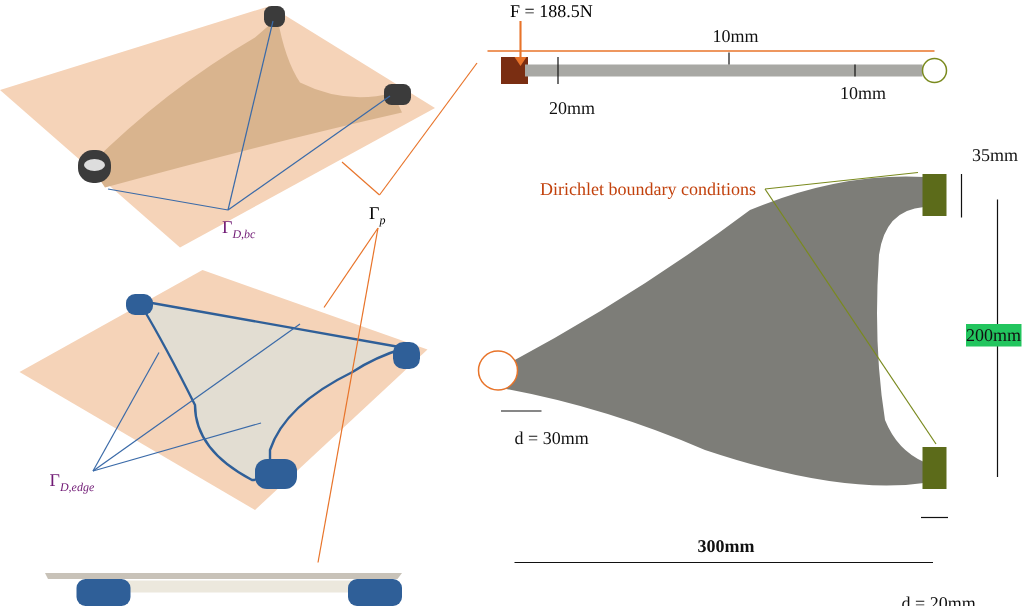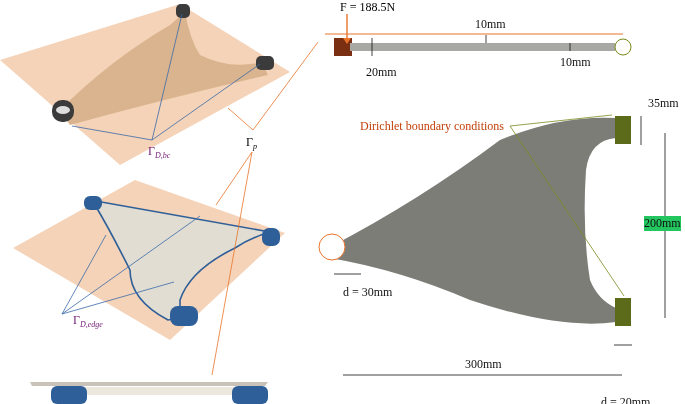--- a/index.html
+++ b/index.html
@@ -65,23 +65,23 @@
 
   <line x1="641" y1="116" x2="641" y2="145" stroke="#111" stroke-width="0.8"></line>
   <line x1="665" y1="133" x2="665" y2="318" stroke="#111" stroke-width="0.8"></line>
   <line x1="334" y1="274" x2="361" y2="274" stroke="#111" stroke-width="0.8"></line>
   <line x1="614" y1="345" x2="632" y2="345" stroke="#111" stroke-width="0.8"></line>
   <line x1="343" y1="375" x2="622" y2="375" stroke="#111" stroke-width="0.8"></line>
 </svg>
 
 <div class="lbl blue" style="left:148px;top:144px;"><span>Γ</span><sub><i>D,bc</i></sub></div>
 <div class="lbl orange" style="left:246px;top:135px;"><span>Γ</span><sub><i>p</i></sub></div>
-<div class="lbl blue" style="left:33px;top:313px;margin-left:40px;"><span>Γ</span><sub><i>D,edge</i></sub></div>
+<div class="lbl blue" style="left:33px;top:313px;"><span>Γ</span><sub><i>D,edge</i></sub></div>
 <div class="lbl orange" style="left:340px;top:0px;">F = 188.5N</div>
 <div class="lbl" style="left:475px;top:17px;">10mm</div>
 <div class="lbl" style="left:366px;top:65px;">20mm</div>
 <div class="lbl" style="left:560px;top:55px;">10mm</div>
 <div class="lbl green" style="left:360px;top:119px;">Dirichlet boundary conditions</div>
 <div class="lbl" style="left:648px;top:96px;">35mm</div>
 <div class="lbl" style="left:620px;top:216px;background:#22c55e;margin-left:24px;">200mm</div>
 <div class="lbl" style="left:319px;top:285px;margin-left:24px;">d = 30mm</div>
 <div class="lbl" style="left:601px;top:351px;margin-top:44px;">d = 20mm</div>
-<div class="lbl" style="left:465px;top:357px;">300mm</div>
+<div class="lbl" style="left:465px;top:357px;font-weight:bold;">300mm</div>
 
 </body></html>

